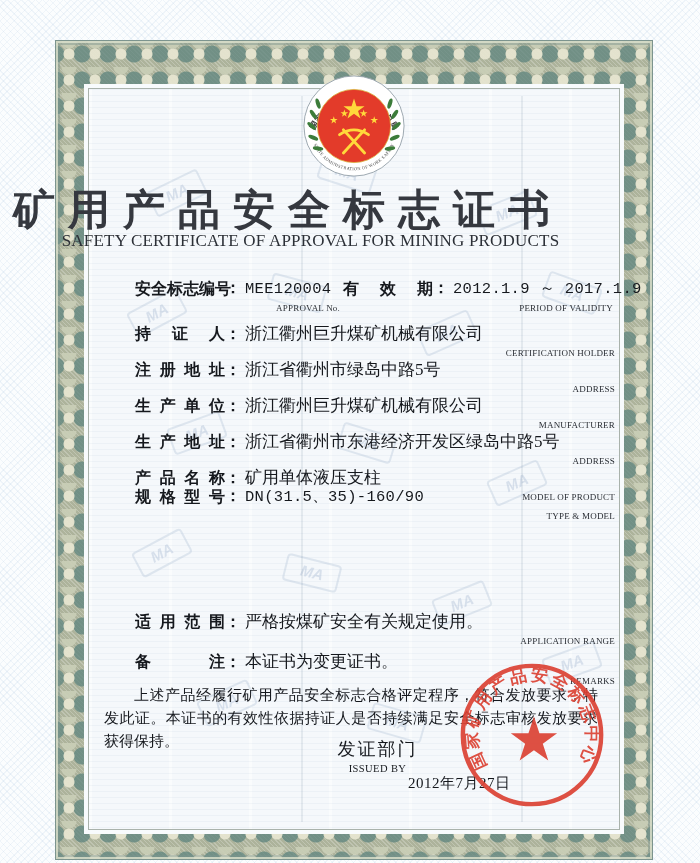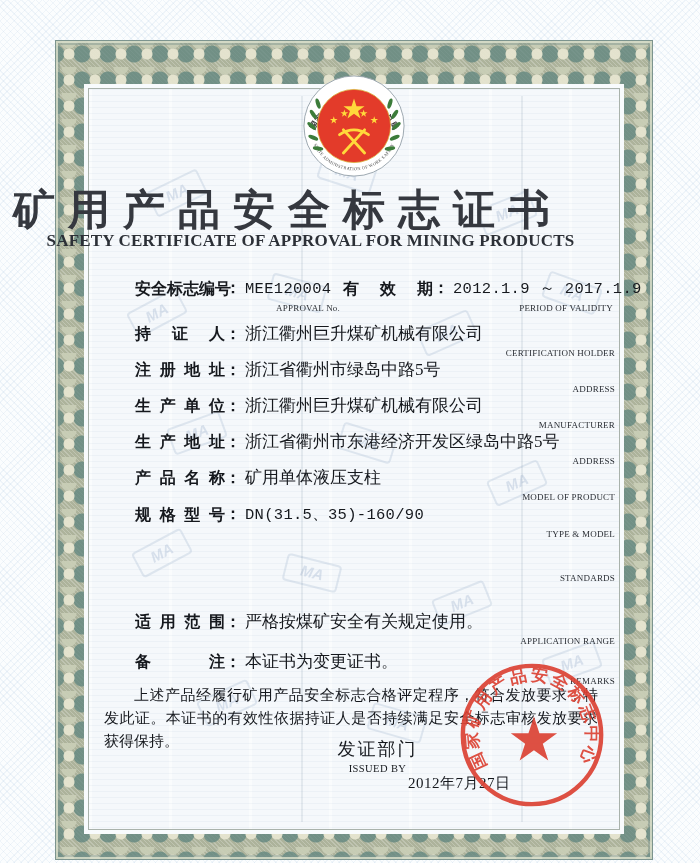--- a/index.html
+++ b/index.html
@@ -48,40 +48,40 @@
     border-radius:4px;color:rgba(165,185,210,.38);
     font-family:"Liberation Sans","DejaVu Sans",sans-serif;
     font-weight:bold;font-style:italic;font-size:15px;line-height:24px;text-align:center;
   }
   .title-zh{
     position:absolute;left:0;top:182px;width:700px;text-align:left;
     font-size:42px;font-weight:bold;color:#35383f;letter-spacing:13px;padding-left:13px;box-sizing:border-box;
   }
   .title-en{
     position:absolute;left:0;top:231px;width:621px;text-align:center;
-    font-size:17px;font-weight:bold;color:#2c3037;letter-spacing:.2px;
+    font-size:17px;font-weight:normal;color:#2c3037;letter-spacing:.2px;
   }
   .row{position:absolute;left:135px;width:480px;color:#15181d;}
   .row .l1{font-size:16px;line-height:24px;white-space:nowrap;}
   .flabel{
     display:inline-block;width:90px;font-weight:bold;
     text-align:justify;text-align-last:justify;vertical-align:bottom;
   }
   .colon{font-weight:bold;margin-right:4px;}
   .fvalue{font-size:17px;}
   .mono{font-family:"Liberation Mono","DejaVu Sans Mono",monospace;font-size:15.5px;letter-spacing:.3px;}
   .l2{
     font-size:9px;color:#2a2e34;margin-top:2px;letter-spacing:.2px;
     font-family:"Liberation Serif","DejaVu Serif",serif;
     text-align:right;
   }
   .hdr-approval{top:276px;left:135px;width:205px;}
   .hdr-validity{top:276px;left:343px;width:270px;}
   .r0{top:322px}.r1{top:358px}.r2{top:394px}.r3{top:430px}.r4{top:466px}
-  .r5{top:502px}.r6{top:571px}.r7{top:610px}.r8{top:650px}
+  .r5{top:484px}.r6{top:571px}.r7{top:610px}.r8{top:650px}
   .statement{
     position:absolute;left:104px;top:684px;width:494px;
     font-size:15px;line-height:23px;color:#15181d;
     text-indent:2em;text-align:justify;
   }
   .issuer{position:absolute;left:330px;top:737px;width:95px;text-align:center;color:#15181d;}
   .issuer .zh{font-size:18px;letter-spacing:2px;}
   .issuer .en{font-size:10.5px;margin-top:2px;letter-spacing:.4px;}
   .date{position:absolute;left:408px;top:774px;font-size:15px;color:#15181d;letter-spacing:.5px;}
   .emblem{position:absolute;left:302px;top:74px;width:104px;height:104px;}
@@ -209,21 +209,20 @@
   </div>
   <div class="row r4">
     <div class="l1"><span class="flabel">产 品 名 称</span><span class="colon">：</span><span class="fvalue">矿用单体液压支柱</span></div>
     <div class="l2">MODEL OF PRODUCT</div>
   </div>
   <div class="row r5">
     <div class="l1"><span class="flabel">规 格 型 号</span><span class="colon">：</span><span class="fvalue mono">DN(31.5、35)-160/90</span></div>
     <div class="l2">TYPE &amp; MODEL</div>
   </div>
   <div class="row r6">
-    <div class="l2">STANDARDS</div>
   </div>
   <div class="row r7">
     <div class="l1"><span class="flabel">适 用 范 围</span><span class="colon">：</span><span class="fvalue">严格按煤矿安全有关规定使用。</span></div>
     <div class="l2">APPLICATION RANGE</div>
   </div>
   <div class="row r8">
     <div class="l1"><span class="flabel">备 注</span><span class="colon">：</span><span class="fvalue">本证书为变更证书。</span></div>
     <div class="l2">REMARKS</div>
   </div>
 

